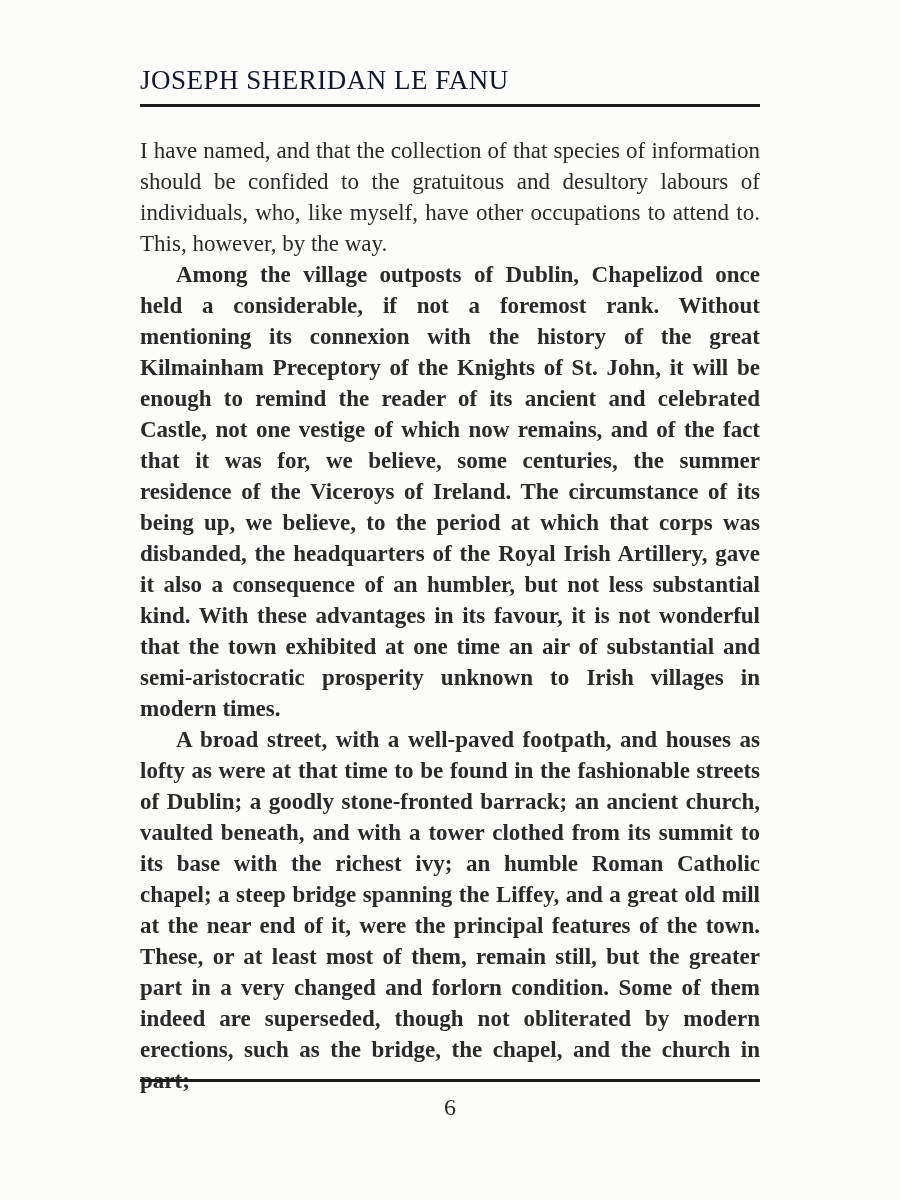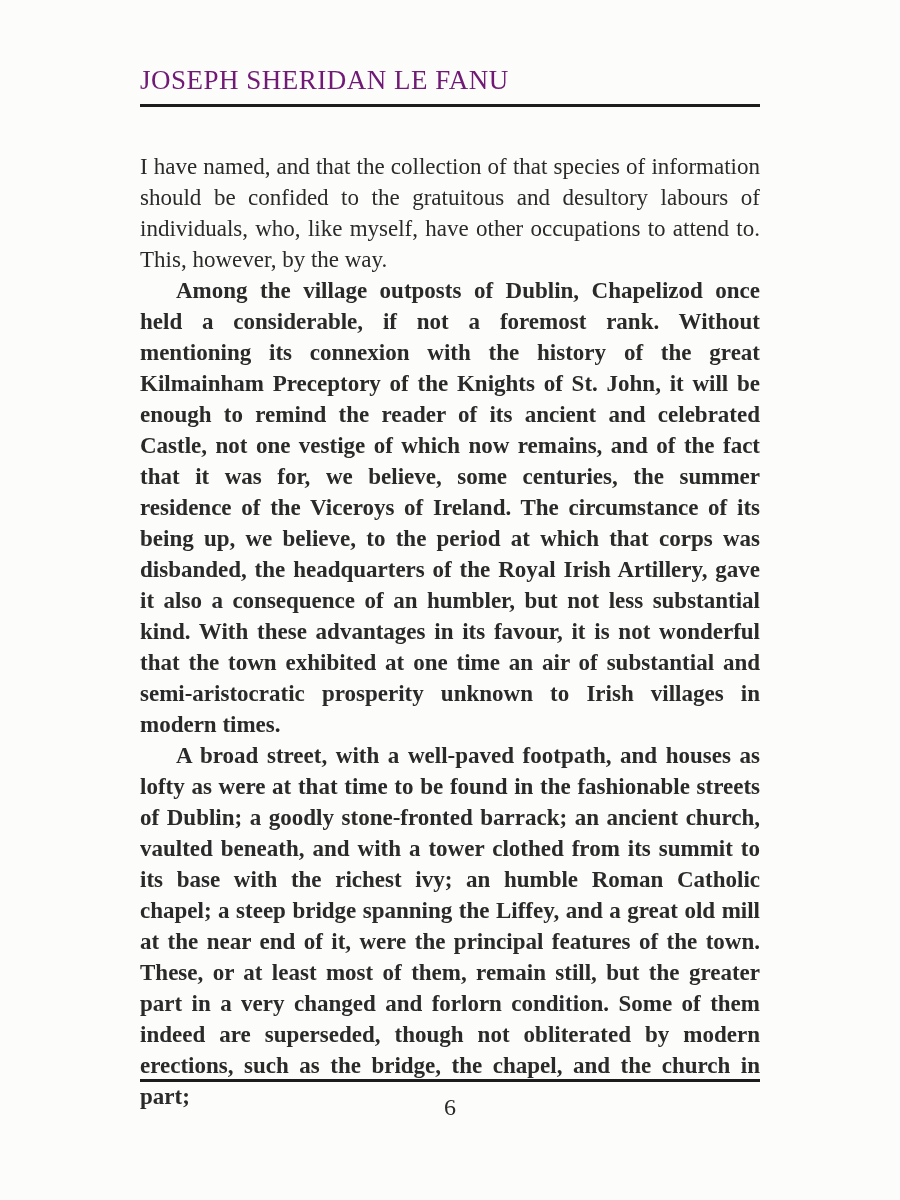--- a/index.html
+++ b/index.html
@@ -22,30 +22,30 @@
     width: 620px;
     height: 1200px;
   }
   .running-header {
     position: absolute;
     left: 0;
     top: 66px;
     width: 100%;
     font-size: 27px;
     letter-spacing: 0.5px;
-    color: #701a75;
+    color: #0f172a;
     border-bottom: 3px solid #1c1c1c;
     padding-bottom: 8px;
     line-height: 1.1;
     white-space: nowrap;
   }
   .body-text {
     position: absolute;
     left: 0;
-    top: 151px;
+    top: 135px;
     width: 620px;
     font-size: 23px;
     line-height: 31px;
     text-align: justify;
     text-justify: inter-word;
     color: #2a2a2a;
   }
   .body-text p {
     margin: 0;
     padding: 0;

